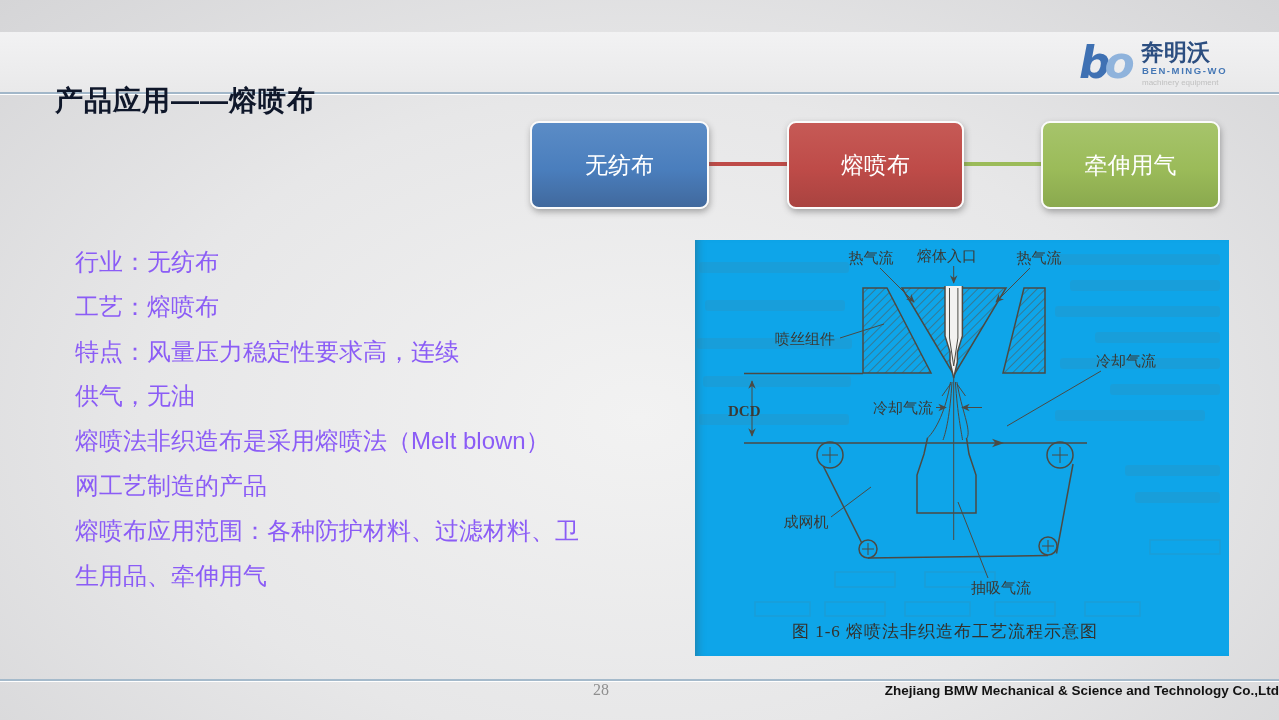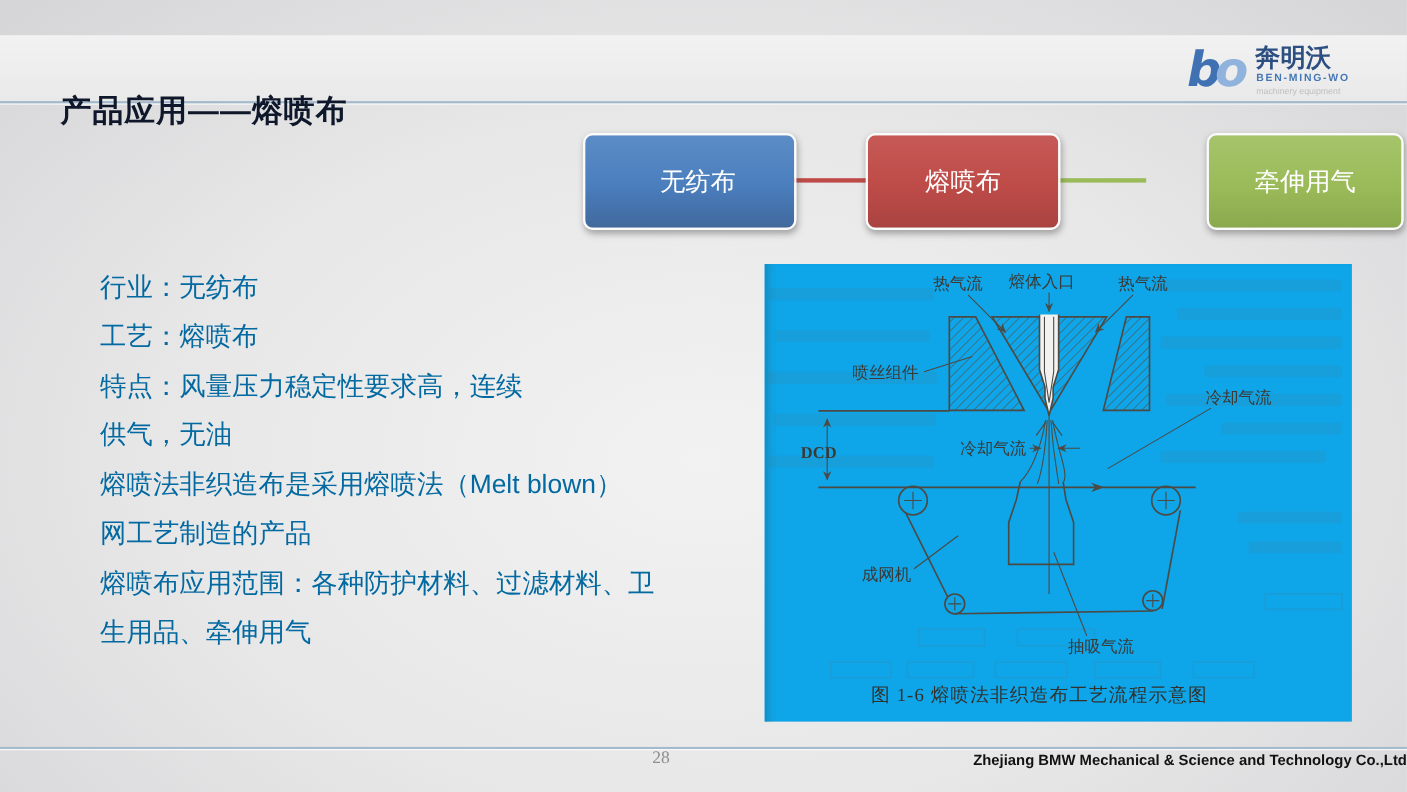--- a/index.html
+++ b/index.html
@@ -26,28 +26,28 @@
   .connector{position:absolute;top:162px;height:4px;z-index:1;}
   .conn-red{left:705px;width:84px;background:#be4b48;}
   .conn-green{left:962px;width:80px;background:#9bbb59;}
   .flowbox{
     position:absolute;top:121px;height:84px;z-index:2;
     border:2px solid #fbfbfb;border-radius:9px;
     box-shadow:1px 3px 6px rgba(80,80,80,.45);
     display:flex;align-items:center;justify-content:center;
     color:#ffffff;font-size:23px;
   }
-  .fb-blue{left:530px;width:175px;background:linear-gradient(180deg,#5b8cc6 0%,#4a7ebd 55%,#426f a6 100%);background-color:#4a7ebd;padding-left:15px;}
+  .fb-blue{left:530px;width:175px;background:linear-gradient(180deg,#5b8cc6 0%,#4a7ebd 55%,#426f a6 100%);background-color:#4a7ebd;}
   .fb-red{left:787px;width:173px;background:linear-gradient(180deg,#c65a56 0%,#be4b48 55%,#a94340 100%);}
-  .fb-green{left:1097px;width:175px;background:linear-gradient(180deg,#a6c46b 0%,#9bbb59 55%,#8aa94e 100%);}
+  .fb-green{left:1041px;width:175px;background:linear-gradient(180deg,#a6c46b 0%,#9bbb59 55%,#8aa94e 100%);}
   .fb-blue{background:linear-gradient(180deg,#5b8cc6 0%,#4a7ebd 55%,#41699d 100%);}
   
   .bodytext{
     position:absolute;left:75px;top:240px;width:590px;
-    font-size:24px;color:#0369a1;margin-left:16px;
+    font-size:24px;color:#8b5cf6;
   }
   .bline{height:44.8px;line-height:44.8px;white-space:nowrap;}
   
   .scan{
     position:absolute;left:695px;top:240px;width:534px;height:416px;
     background:#0ea5e9;
     box-shadow:inset 9px 0 9px -7px rgba(60,58,52,.35);
   }
   .scan svg{display:block;}
   .ln{stroke:#4b4a44;stroke-width:1.5;fill:none;}

